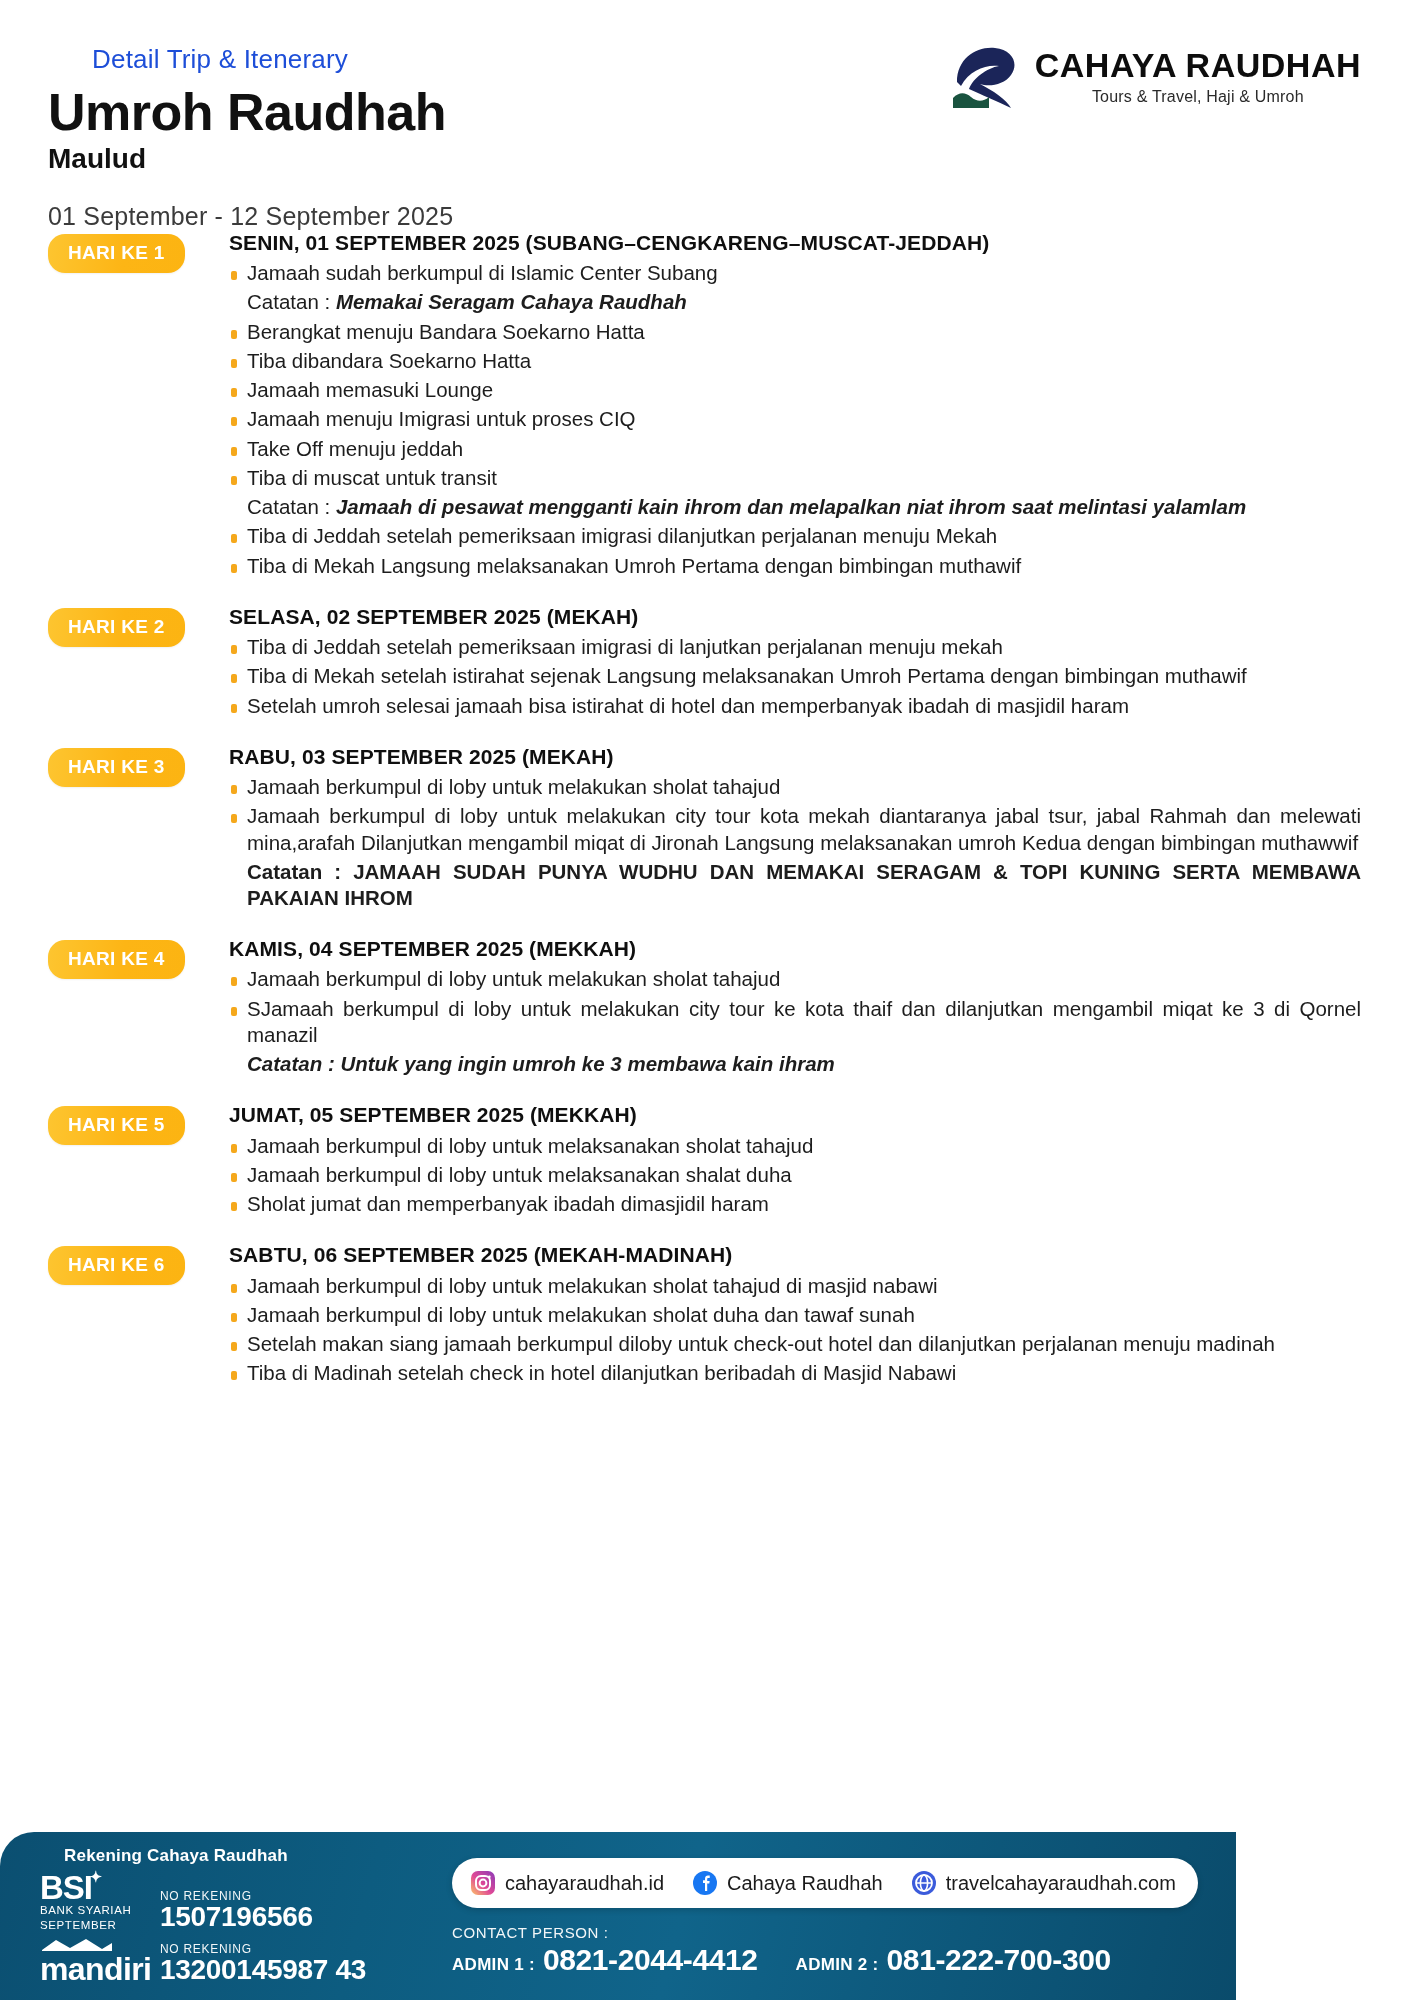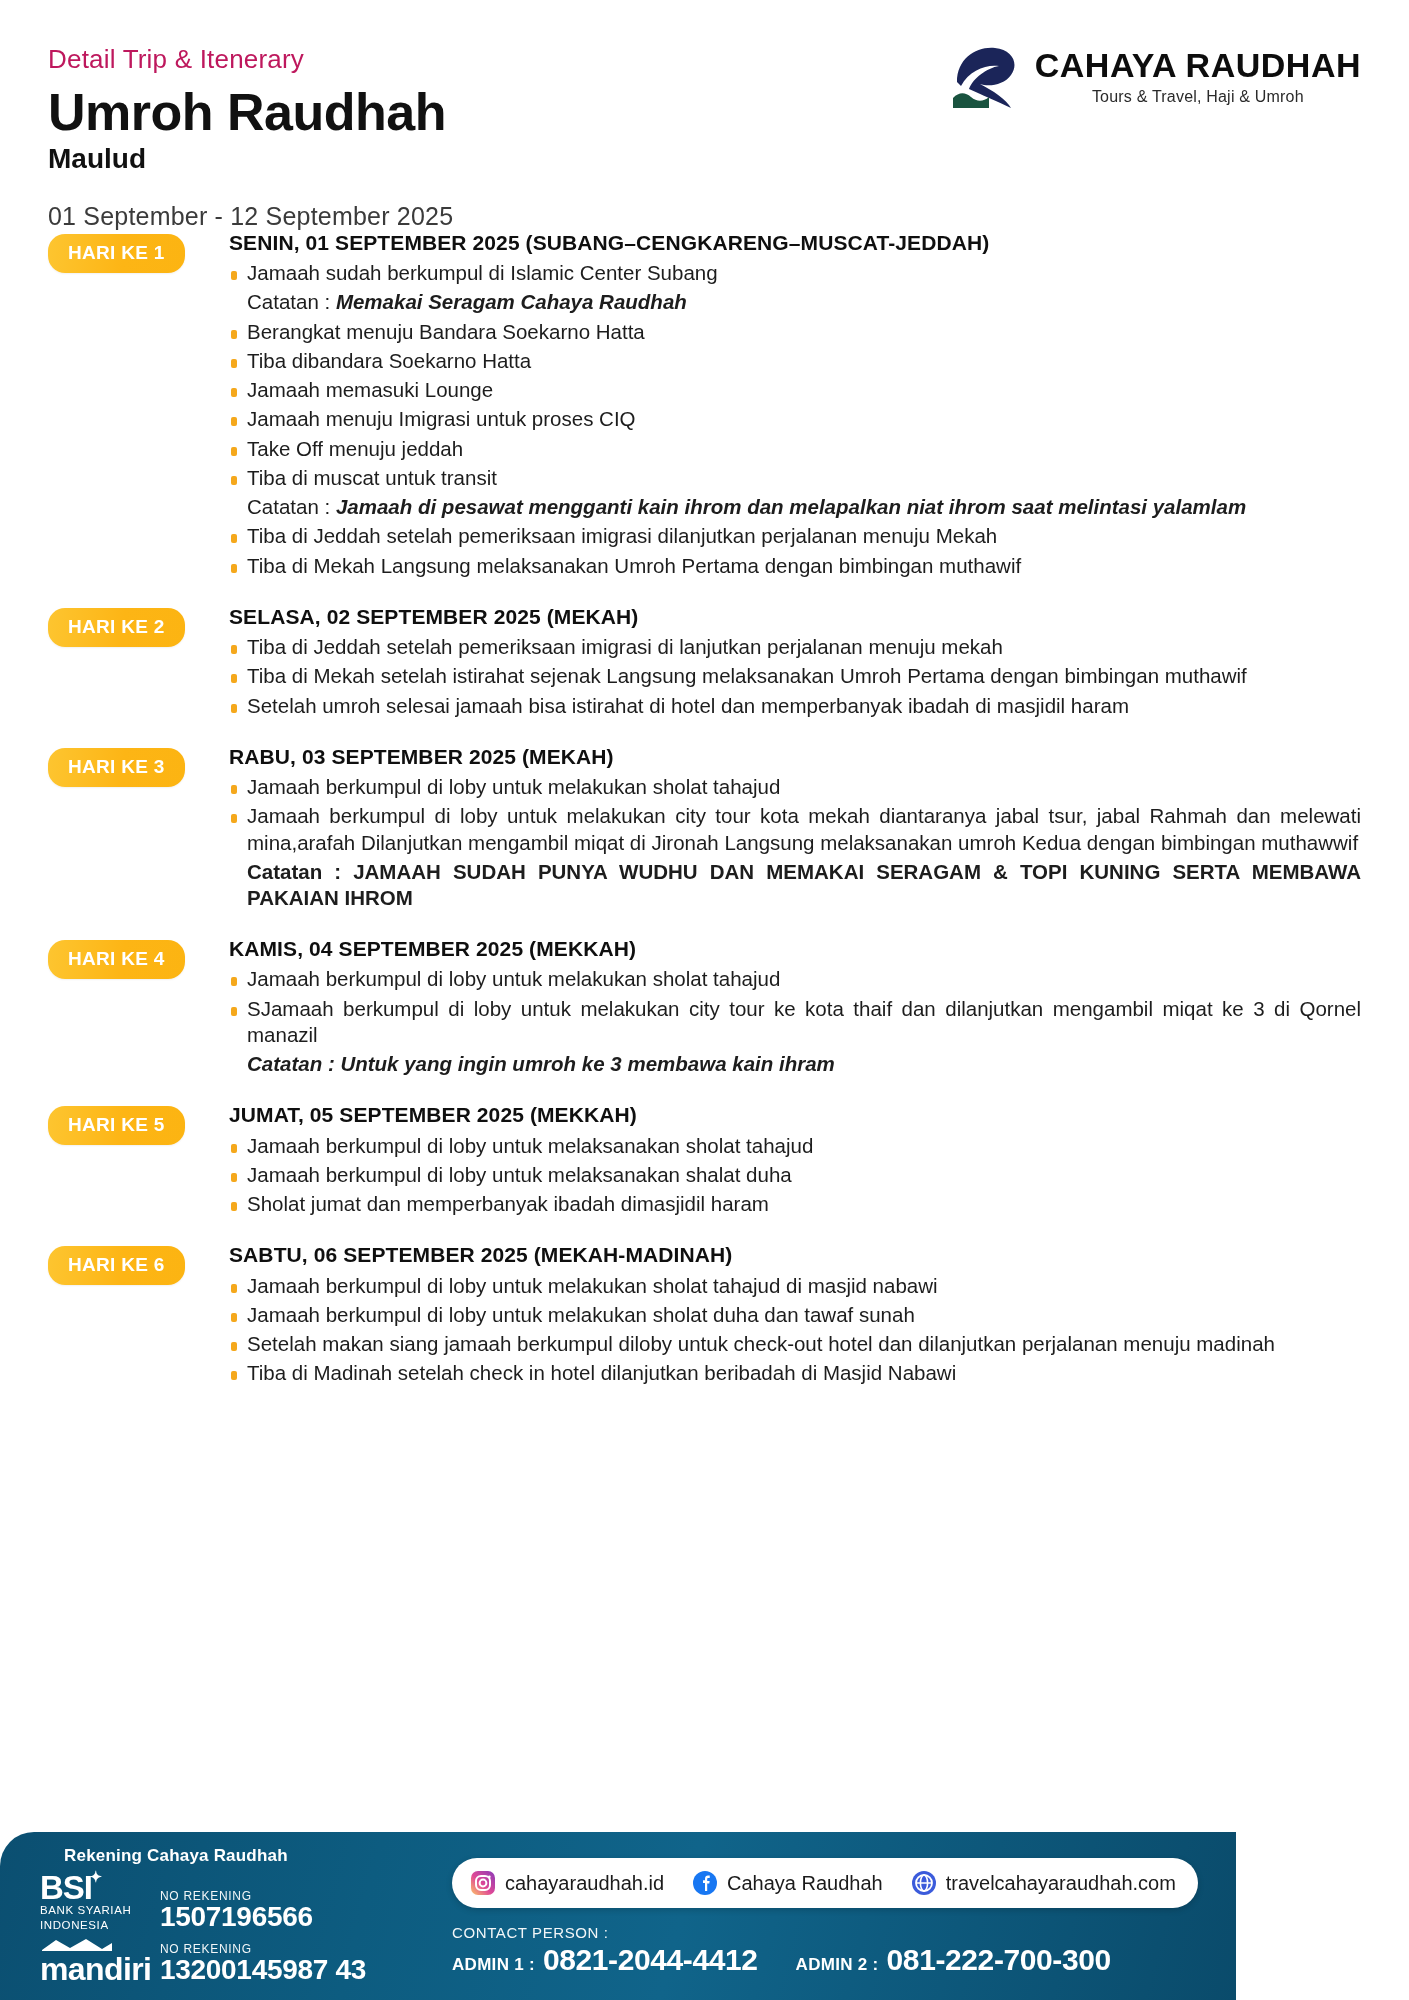--- a/index.html
+++ b/index.html
@@ -18,24 +18,25 @@
   }
 
   
   .header {
     position: relative;
     padding: 44px 48px 0 48px;
     height: 230px;
   }
   .eyebrow {
     font-size: 26px;
-    color: #be185d;
+    color: #1d4ed8;
     font-weight: 400;
     letter-spacing: .2px;
     line-height: 1.2;
+    margin-left: 44px;
   }
   .title {
     font-size: 52px;
     font-weight: 700;
     color: #111;
     letter-spacing: -0.5px;
     line-height: 1.12;
     margin-top: 8px;
   }
   .subtitle {
@@ -368,21 +369,21 @@
       <div class="bank-block">
         <div class="bank-title">Rekening Cahaya Raudhah</div>
 
         <div class="bank-row">
           <div class="bank-logo">
             <div class="bsi-word">
               <span>BSI</span>
               <span class="bsi-star">✦</span>
             </div>
             <div class="bsi-sub">BANK SYARIAH</div>
-            <div class="bsi-sub">INDONESIA</div>
+            <div class="bsi-sub">SEPTEMBER</div>
           </div>
           <div class="acct">
             <div class="acct-label">NO REKENING</div>
             <div class="acct-num">1507196566</div>
           </div>
         </div>
 
         <div class="bank-row bank-row2">
           <div class="mandiri-wrap">
             <svg width="74" height="16" viewBox="0 0 74 16" aria-hidden="true">

